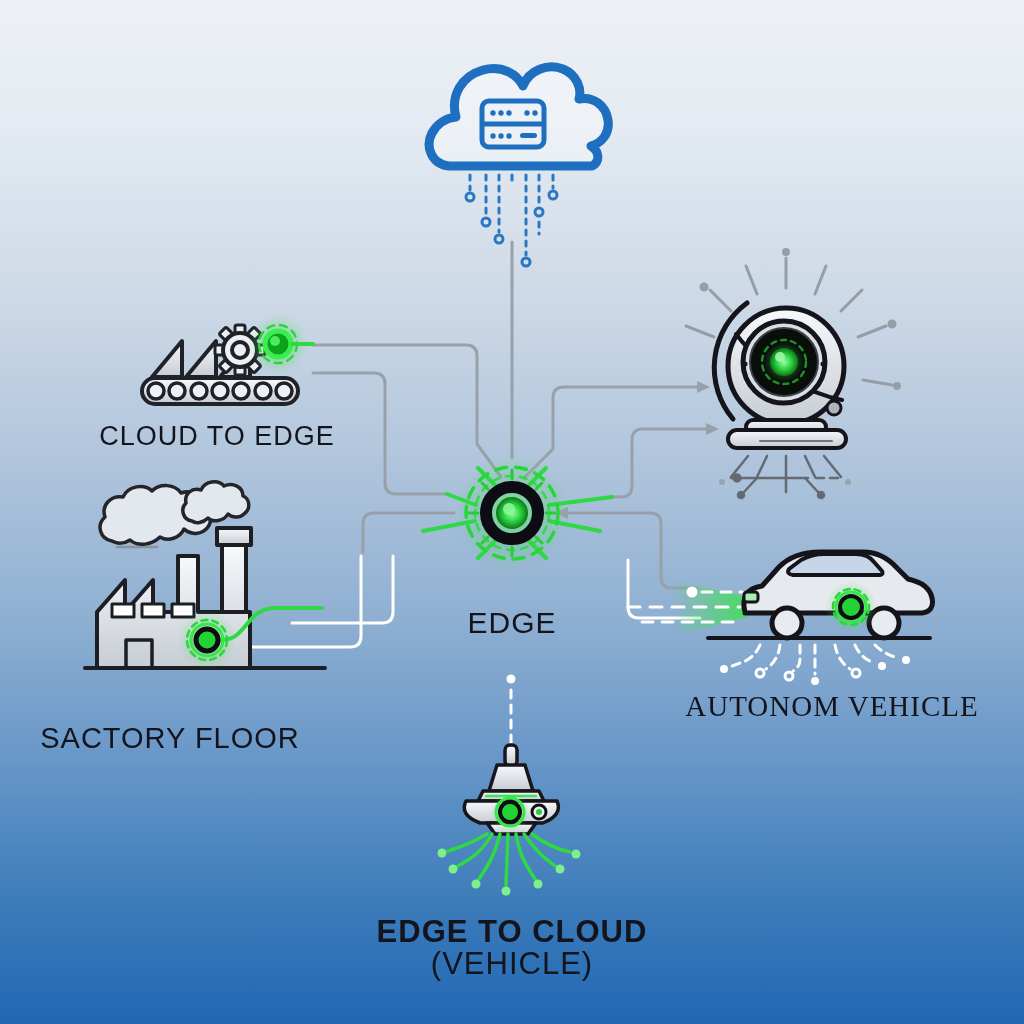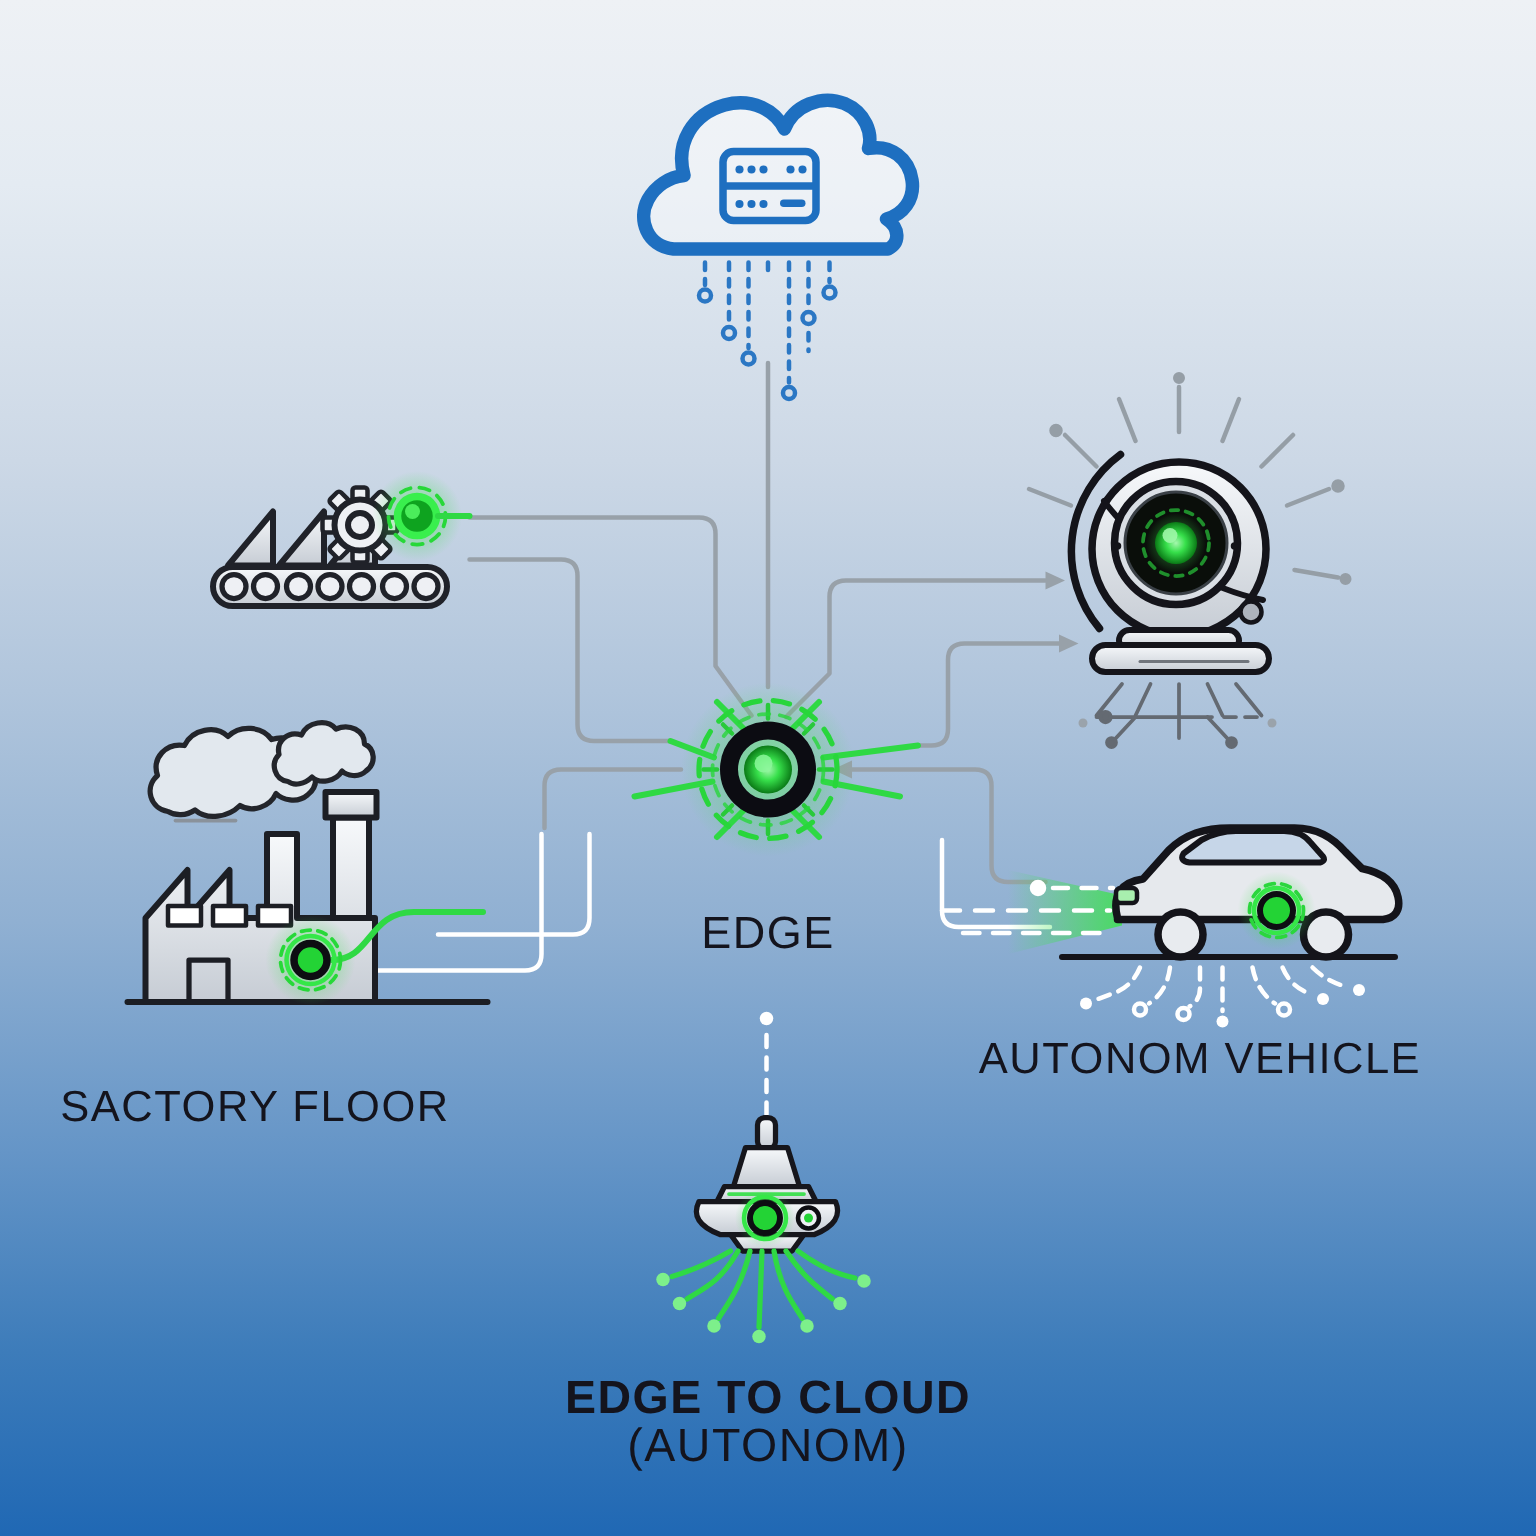--- a/index.html
+++ b/index.html
@@ -303,22 +303,23 @@
       <path d="M516,834 C520,858 528,868 535,879"></path>
           <circle cx="538" cy="884" r="4.5" fill="#7df08b" stroke="none"></circle>
       <path d="M524,834 C536,852 546,859 555,866"></path>
           <circle cx="560" cy="869" r="4.5" fill="#7df08b" stroke="none"></circle>
       <path d="M532,834 C548,846 560,850 570,852"></path>
           <circle cx="576" cy="854" r="4.5" fill="#7df08b" stroke="none"></circle>
     </g>
   </g>
 </svg>
 
+  <div class="lbl lbl-sm" style="left:217px;top:421px;">CLOUD TO EDGE</div>
 
   <div class="lbl lbl-md" style="left:170px;top:687px;margin-top:35px;">SACTORY FLOOR</div>
 
   <div class="lbl" style="left:512px;top:606px;font-size:30px;text-align:center;">EDGE</div>
 
-  <div class="lbl lbl-md" style="left:800px;top:690px;">AUTONOM VEHICLE</div>
+  <div class="lbl lbl-md" style="left:832px;top:690px;font-family:Liberation Serif, serif;">AUTONOM VEHICLE</div>
 
   <div class="lbl lbl-lg" style="left:512px;top:914px;font-weight:bold;">EDGE TO CLOUD</div>
-  <div class="lbl lbl-lg" style="left:512px;top:946px;">(AUTONOM)</div>
+  <div class="lbl lbl-lg" style="left:512px;top:946px;">(VEHICLE)</div>
 </div>
 
 </body></html>

